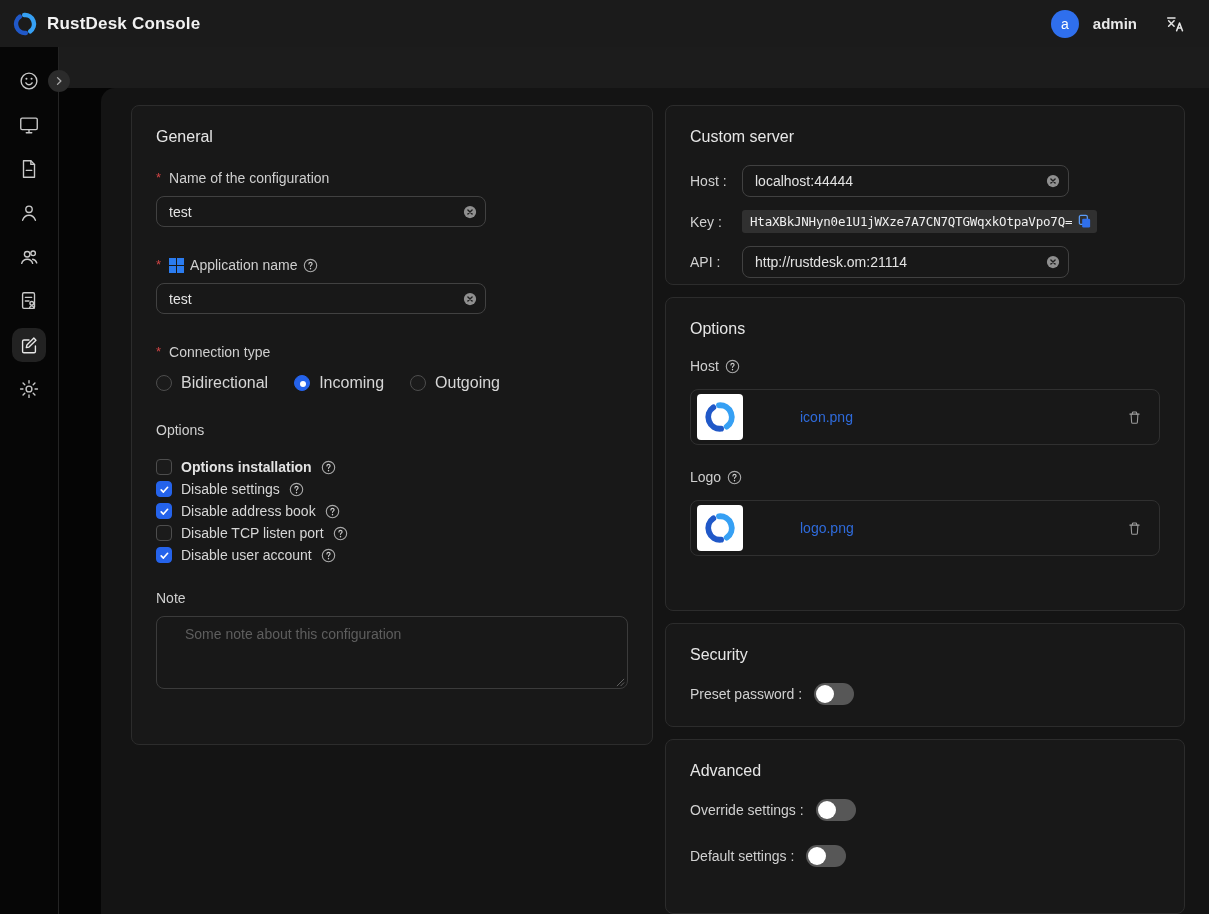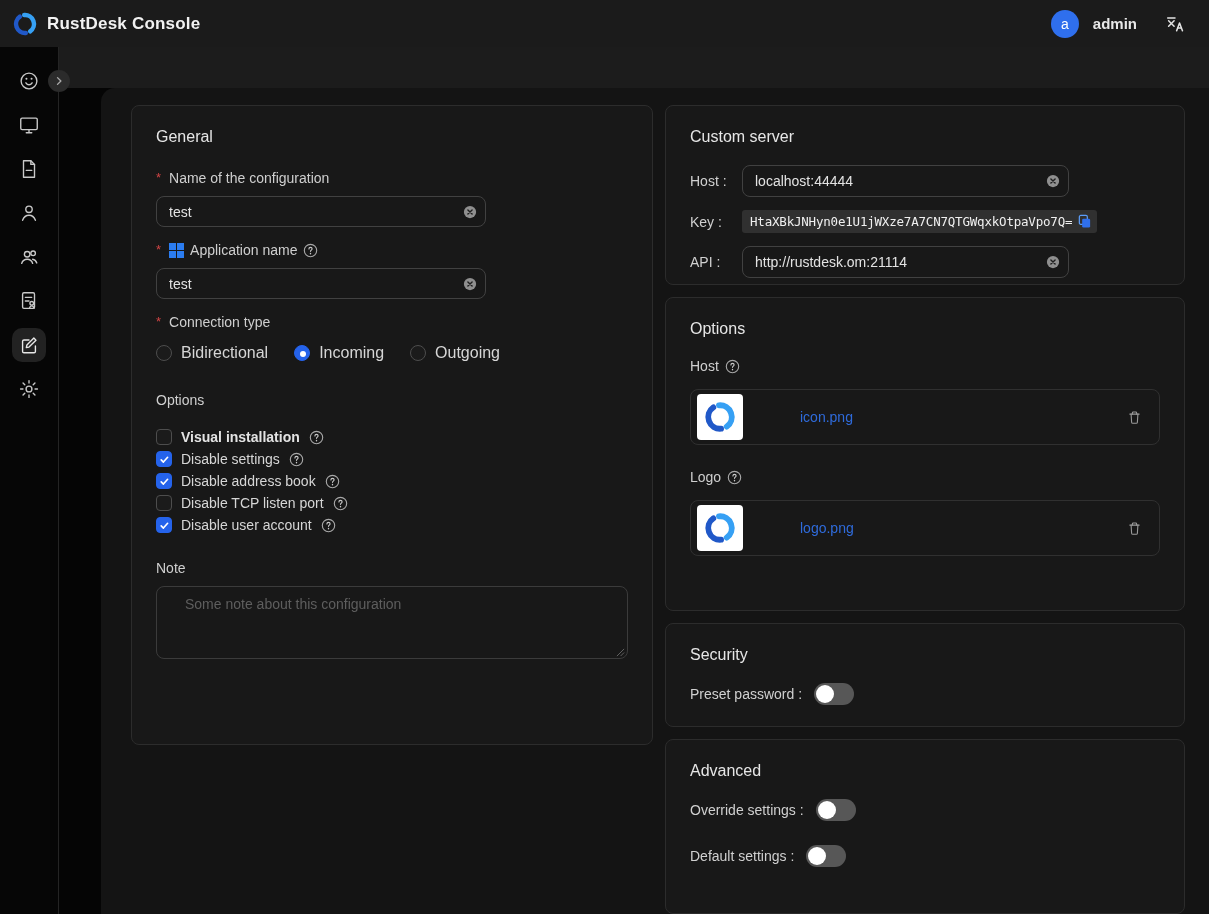--- a/index.html
+++ b/index.html
@@ -52,21 +52,21 @@
   .text-input { background:transparent; border:1px solid #414141; border-radius:8px;
     color:#e3e3e3; font-size:14px; font-family:"Liberation Sans", sans-serif;
     height:31px; padding:0 30px 0 12px; outline:none; width:330px; }
   .input-wrap { position:relative; display:inline-block; }
   .clear-btn { position:absolute; right:9px; top:50%; transform:translateY(-50%);
     cursor:pointer; display:flex; }
 
   
   .g-title { margin-bottom:24px; }
   .g-label { margin-bottom:10px; }
-  .g-field { margin-bottom:15px; }
+  .g-field { margin-bottom:30px; }
   .radio-row { display:flex; align-items:center; gap:26px; margin-bottom:30px; }
   .radio-opt { display:flex; align-items:center; gap:9px; cursor:pointer; font-size:16px; color:#d6d6d6; }
   .radio { width:16px; height:16px; border-radius:50%; border:1px solid #4d4d4d;
     background:#1b1b1b; position:relative; flex:none; }
   .radio.on { background:#2563eb; border-color:#2563eb; }
   .radio.on::after { content:""; position:absolute; left:5px; top:5px; width:6px; height:6px;
     border-radius:50%; background:#fff; }
 
   .options-label { margin-bottom:18px; }
   .chk-list { margin-bottom:24px; }
@@ -292,21 +292,21 @@
             <label class="radio-opt">
               <span class="radio"></span>
               <span>Outgoing</span>
             </label>
           </div>
 
           <div class="field-label options-label">Options</div>
           <div class="chk-list">
             <label class="chk-row">
               <span class="checkbox"></span>
-              <span class="chk-label on">Visual installation</span>
+              <span class="chk-label on">Options installation</span>
               <svg width="15" height="15" viewBox="0 0 16 16">
                   <circle cx="8" cy="8" r="6.6" stroke="#a8a8a8" fill="none" stroke-width="1.2"></circle>
                   <path d="M6.3 6.3c0-1 .8-1.7 1.7-1.7s1.7.7 1.7 1.6c0 1.4-1.7 1.4-1.7 2.7" stroke="#c9c9c9" fill="none" stroke-width="1.2" stroke-linecap="round"></path>
                   <path d="M8 11.2v.2" stroke="#c9c9c9" stroke-width="1.5" stroke-linecap="round"></path>
                 </svg>
             </label>
             <label class="chk-row">
               <span class="checkbox on">
                   <svg width="11" height="11" viewBox="0 0 12 12">
                     <path d="M2.4 6.4l2.4 2.4 4.6-5.2" stroke="#fff" stroke-width="1.8" fill="none" stroke-linecap="round" stroke-linejoin="round"></path>

